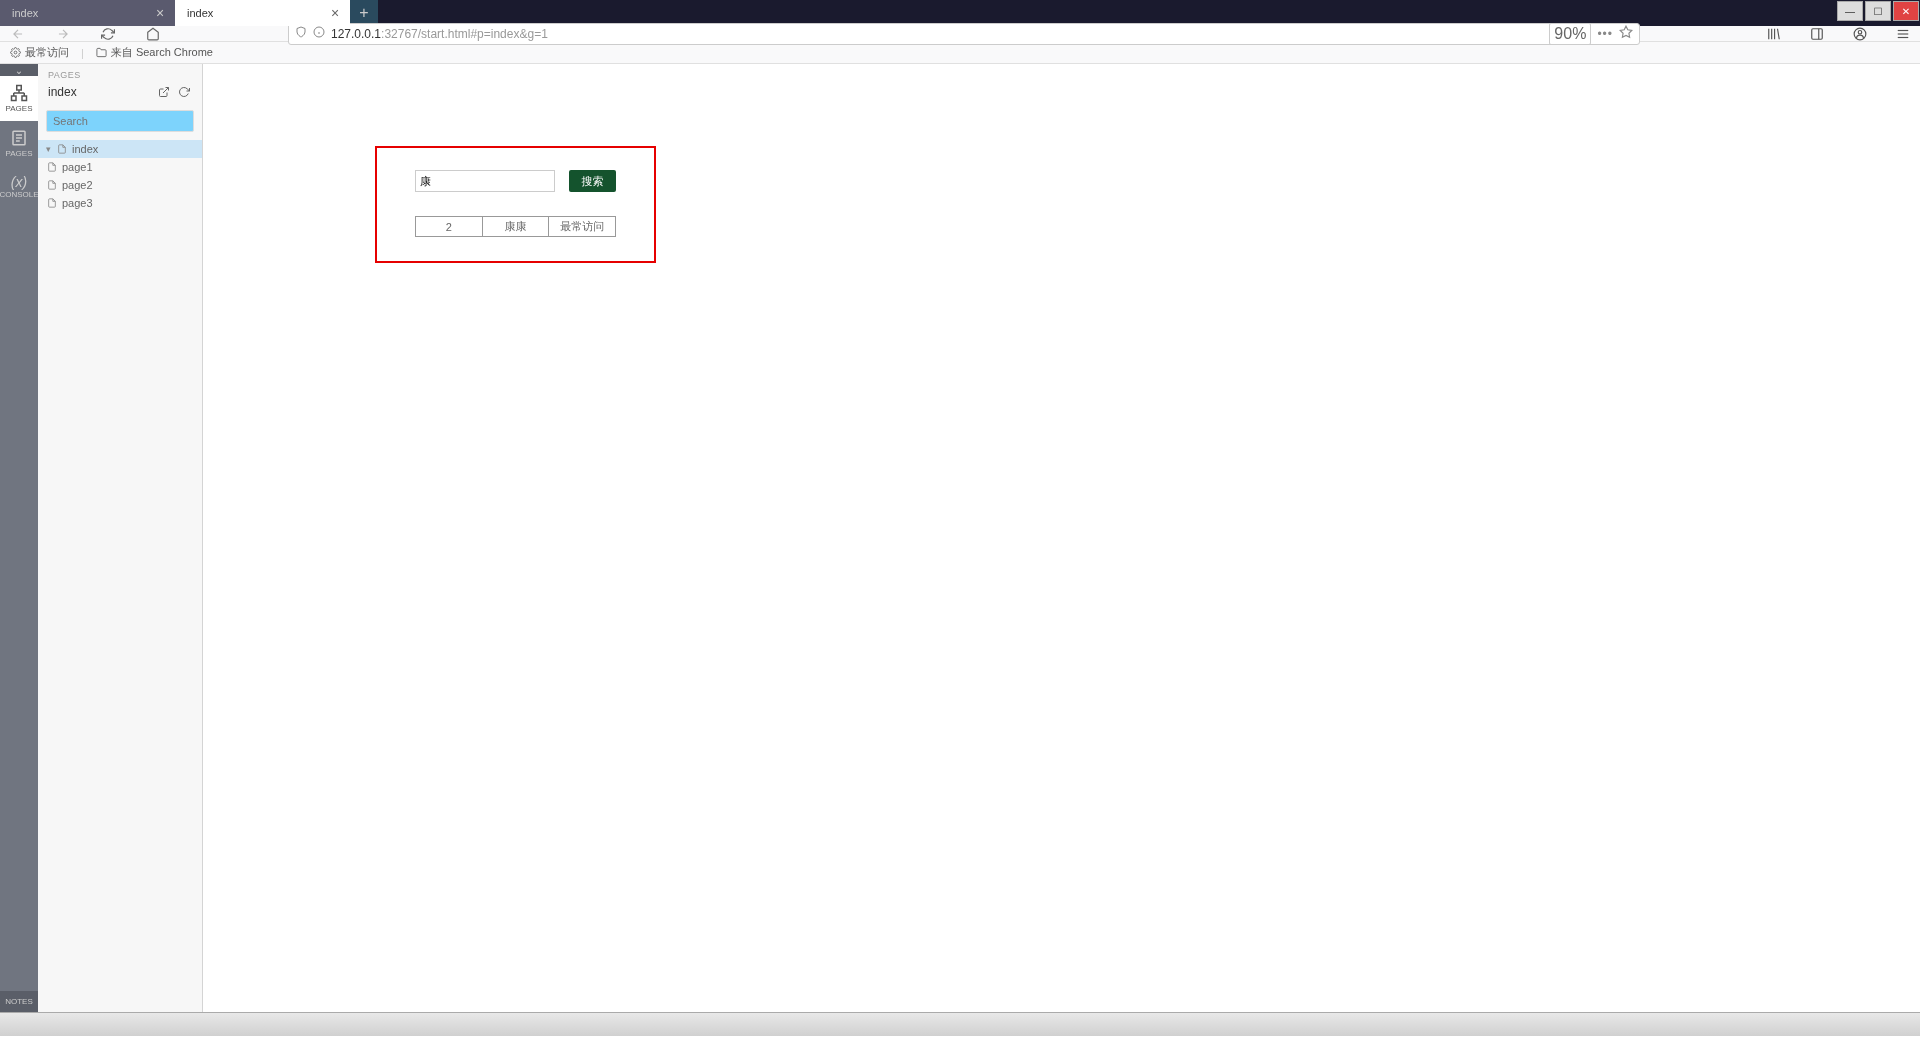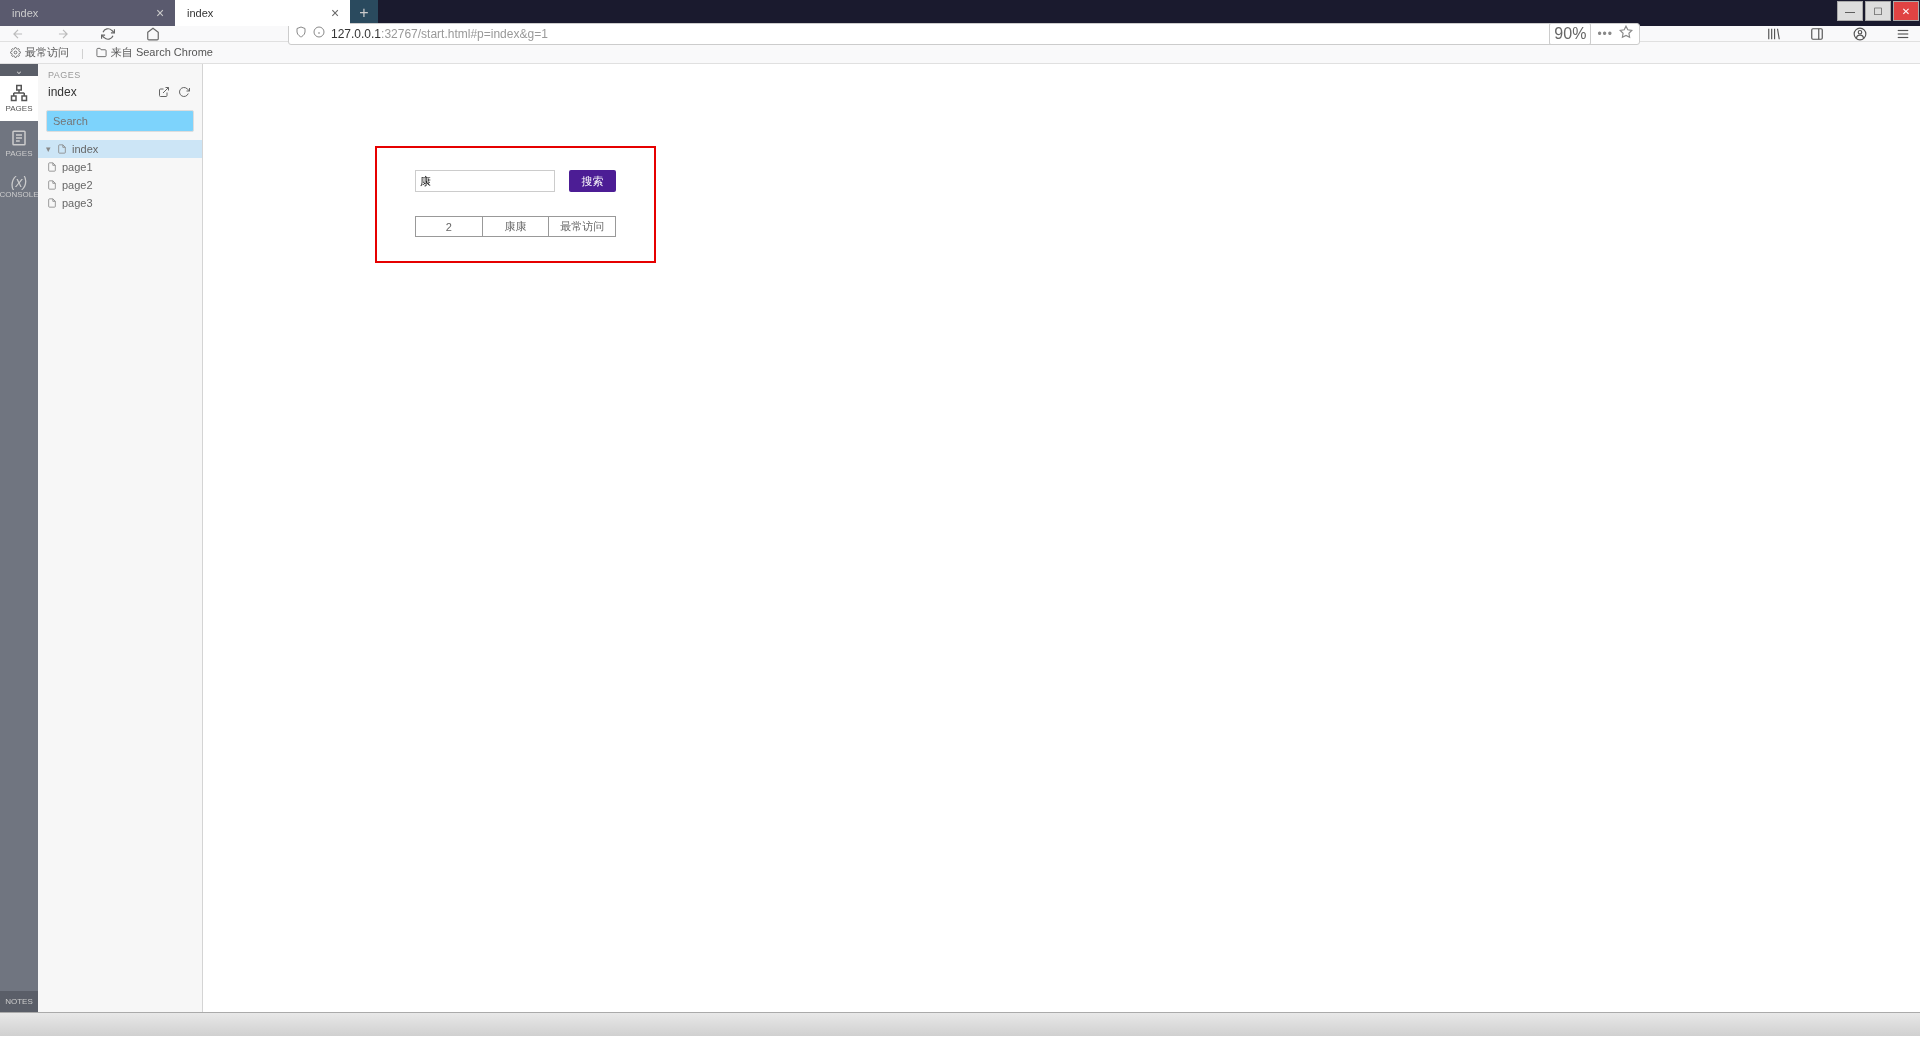--- a/index.html
+++ b/index.html
@@ -54,21 +54,21 @@
     .tree-item.selected { background: #cce5f6; }
     .tree-item.level-1 { padding-left: 8px; }
     .tree-chevron { width: 10px; font-size: 9px; color: #888; }
     .tree-icon { width: 12px; margin-right: 4px; display: flex; align-items: center; justify-content: center; }
     
     
     .content { flex: 1; background: #fff; position: relative; }
     .demo-box { position: absolute; left: 172px; top: 82px; width: 281px; height: 117px; border: 2px solid #e60000; padding: 22px 38px; }
     .search-row { display: flex; gap: 14px; align-items: center; }
     .search-input { width: 140px; height: 22px; border: 1px solid #ccc; padding: 0 4px; font-size: 11px; }
-    .search-btn { width: 56px; height: 22px; background: #4c1d95; color: #fff; border: none; font-size: 11px; cursor: pointer; border-radius: 2px; }
+    .search-btn { width: 56px; height: 22px; background: #14532d; color: #fff; border: none; font-size: 11px; cursor: pointer; border-radius: 2px; }
     .data-table { margin-top: 24px; border-collapse: collapse; font-size: 11px; }
     .data-table td { border: 1px solid #999; width: 69px; height: 20px; text-align: center; color: #666; }
     
     .taskbar { height: 24px; background: linear-gradient(#e8e8e8, #d0d0d0); border-top: 1px solid #aaa; }
   </style>
 </head>
 <body>
 
 <div class="browser-tabs">
   <div class="tab inactive">

